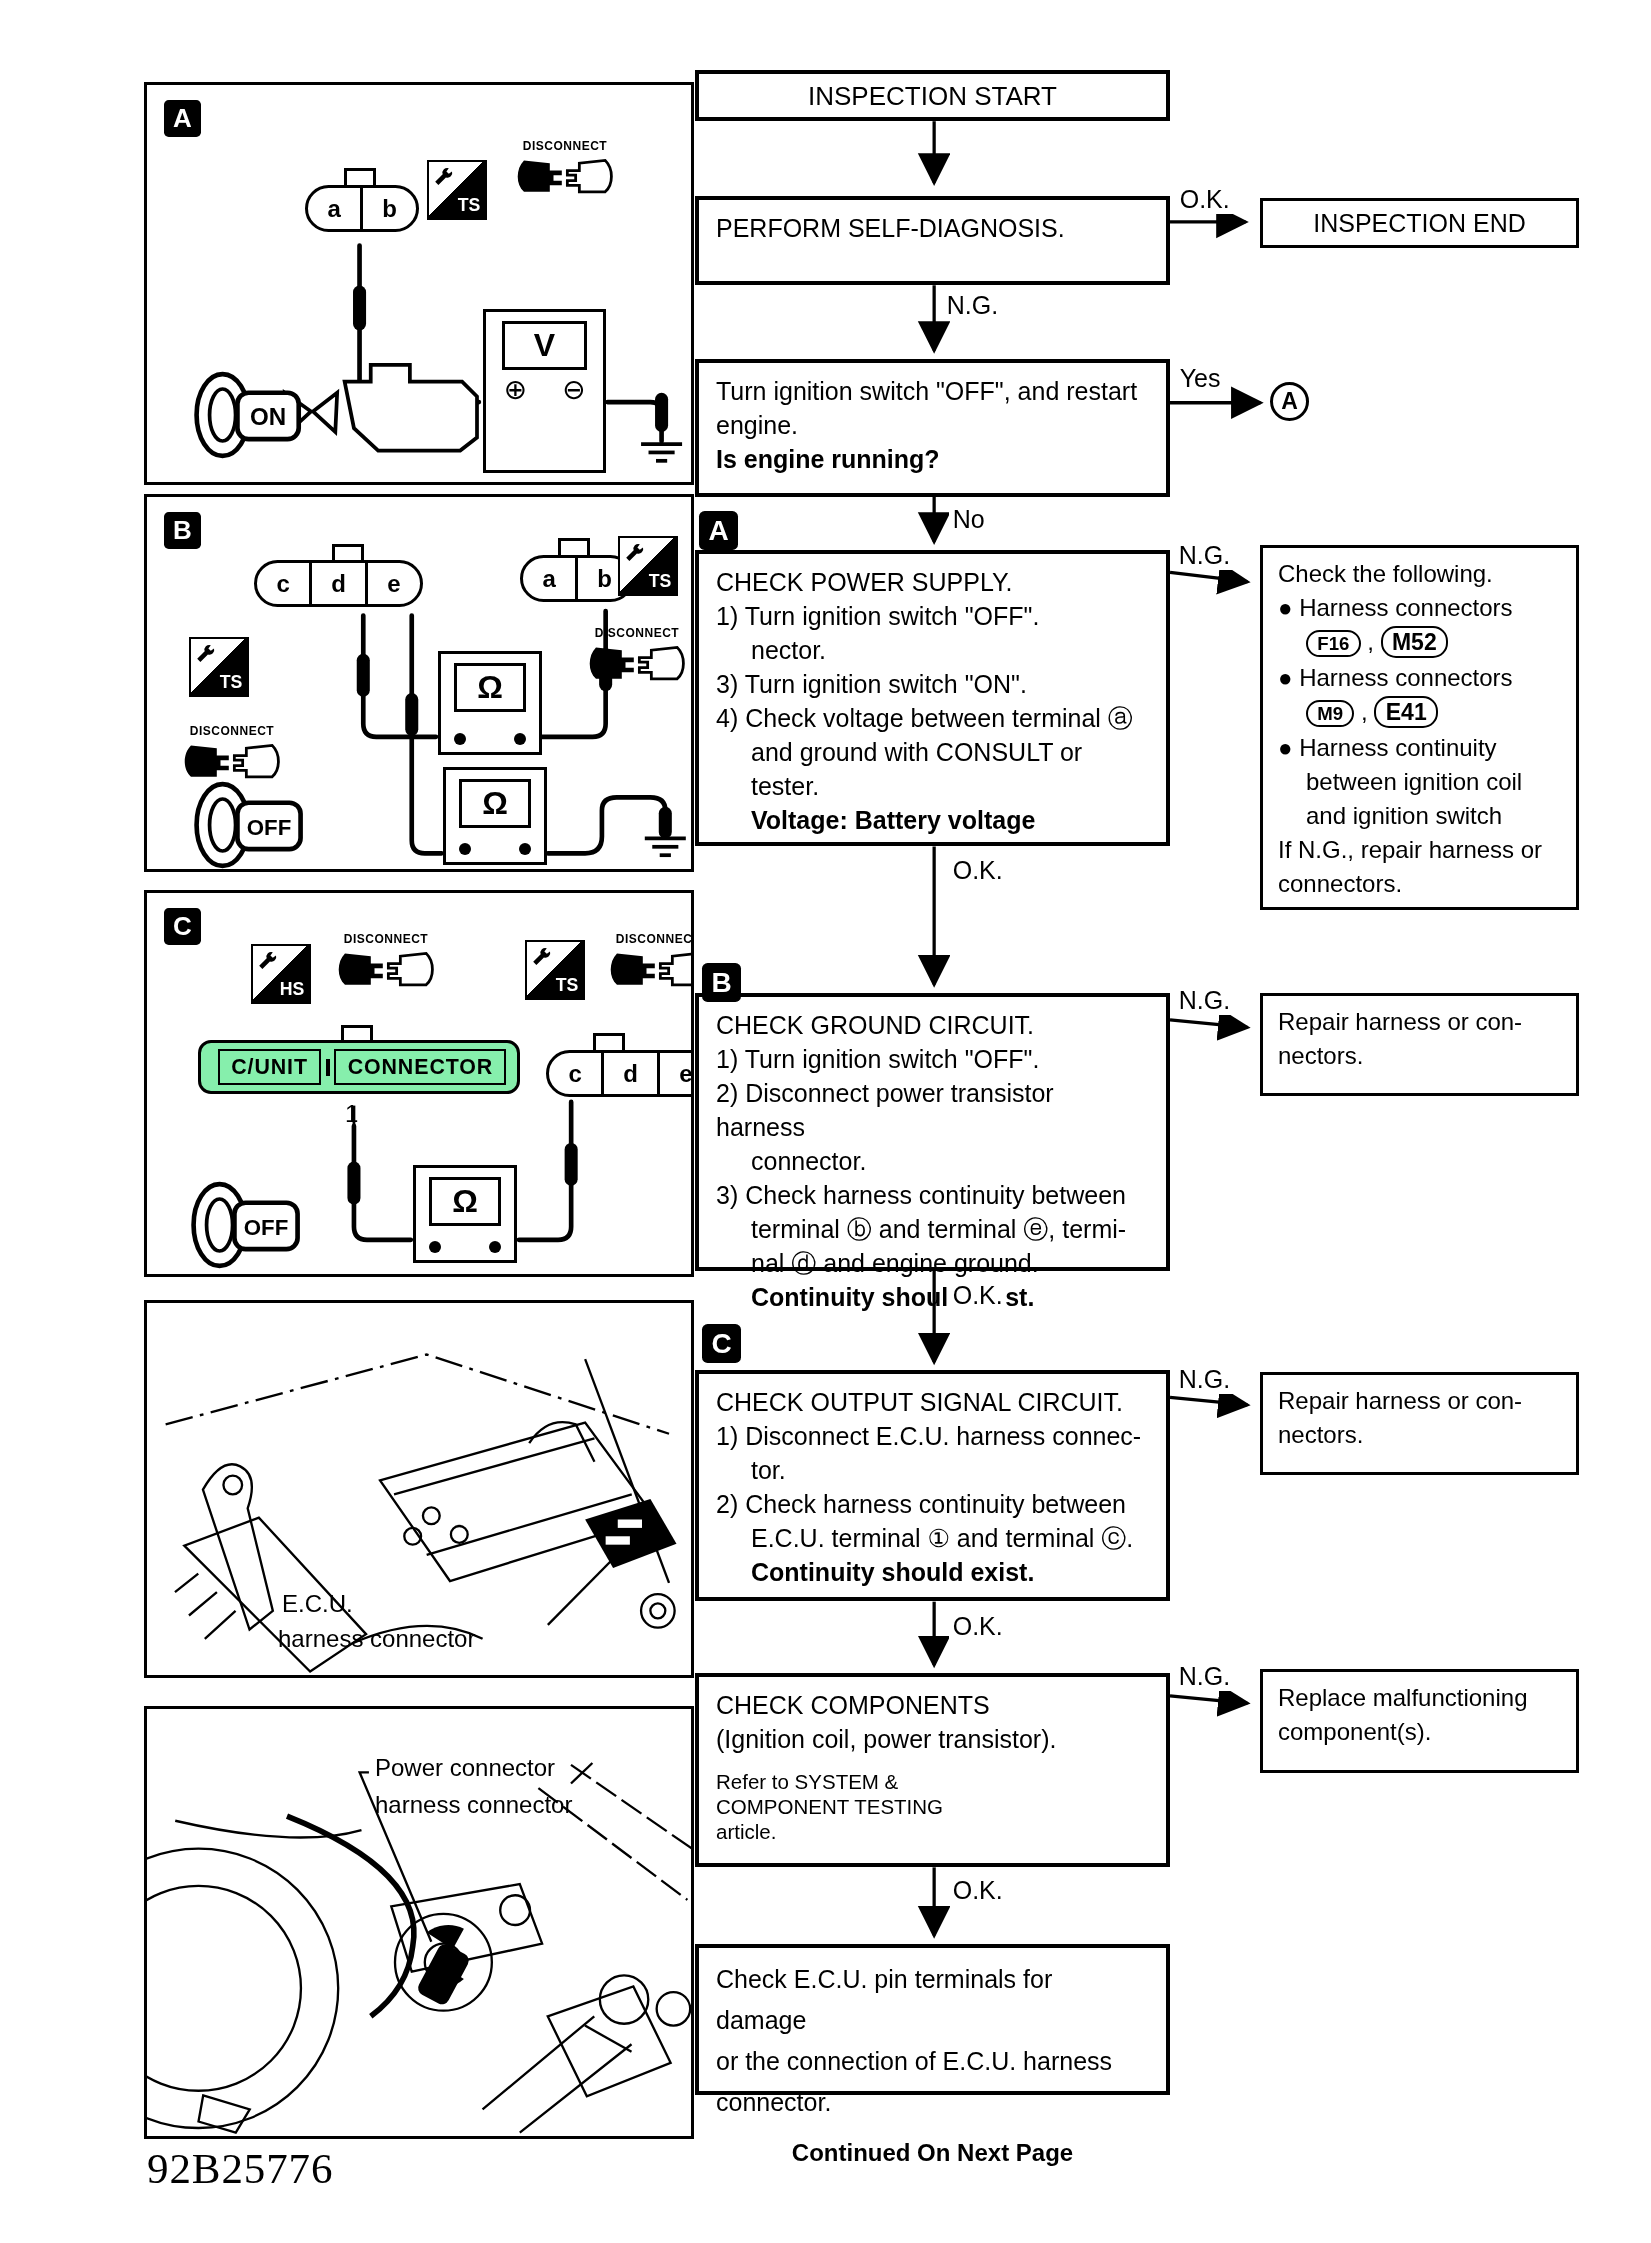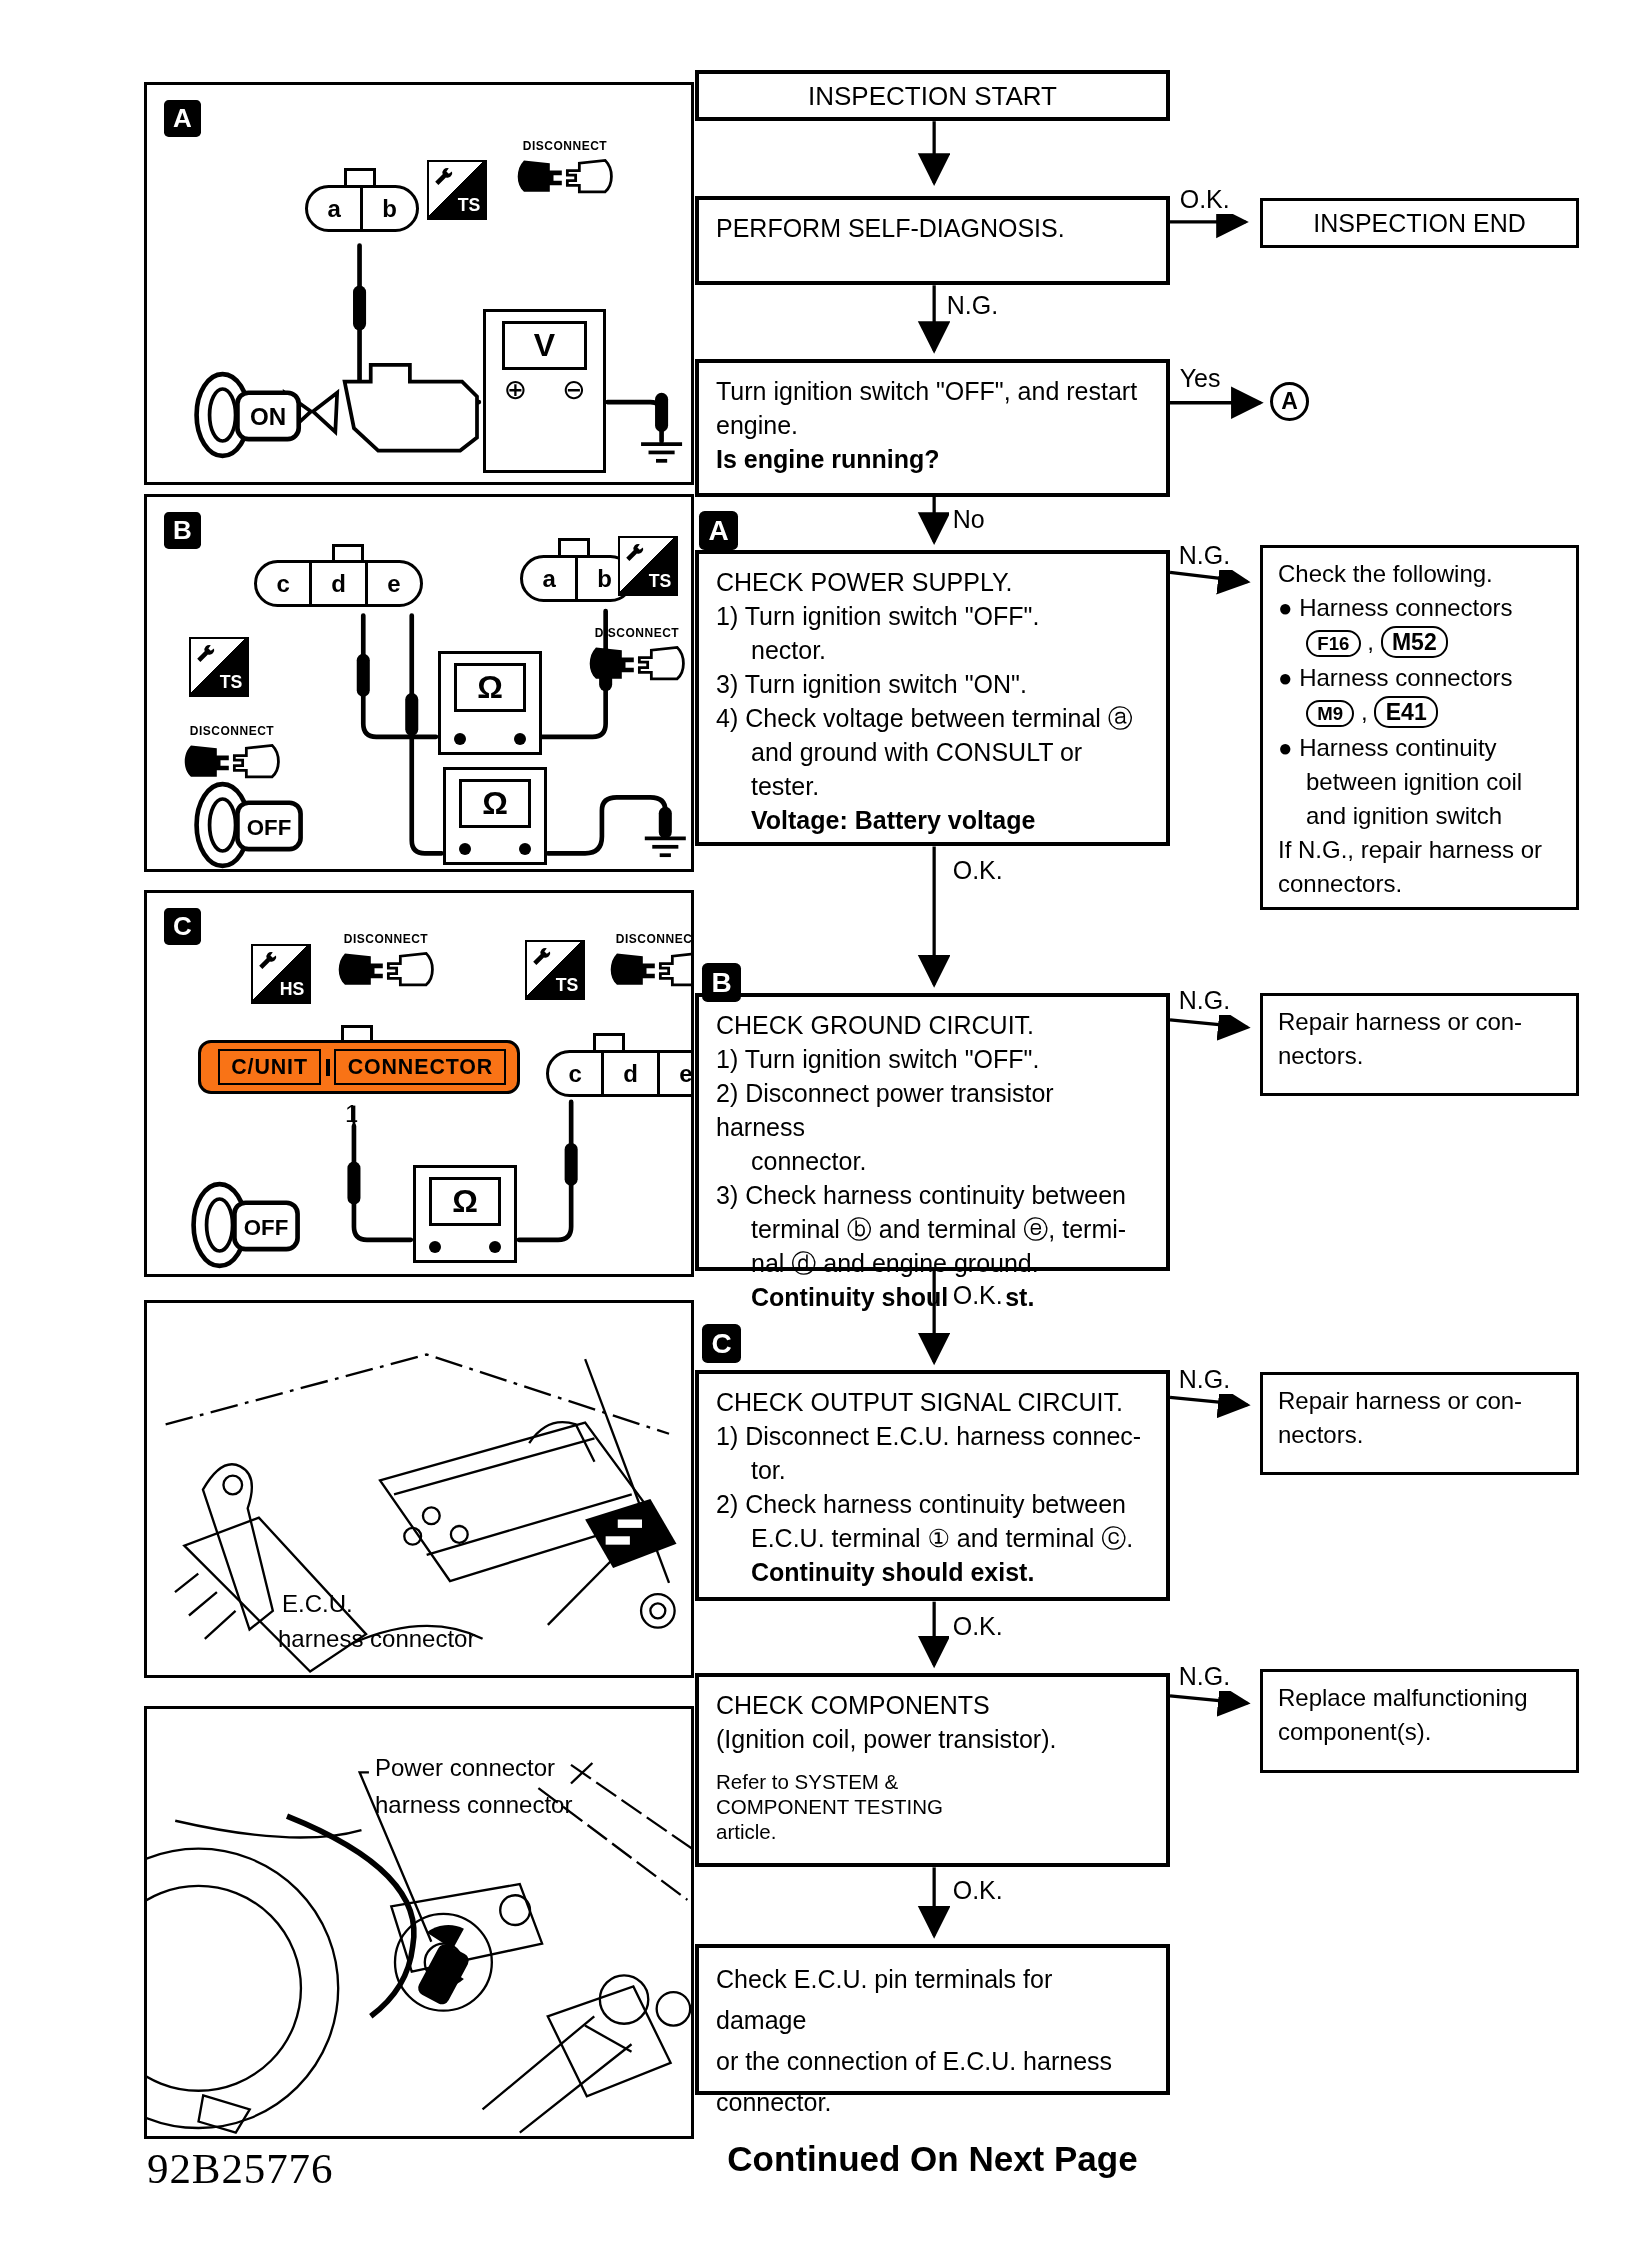--- a/index.html
+++ b/index.html
@@ -49,28 +49,28 @@
   .tsicon .ts-label { position:absolute; right:4.7px; bottom:1.9px; color:#fff; font-weight:700; font-size:17.7px; }
   .tsicon svg { position:absolute; left:2.8px; top:2.8px; }
   .disc { position:absolute; text-align:center; width:108px; }
   .disc-label { font-size:12px; font-weight:700; letter-spacing:0.5px; }
   .meter { position:absolute; border:3.7px solid #000; background:#fff; box-sizing:border-box; }
   .meter .display { margin:9.3px auto 3.7px; width:68%; border:3.7px solid #000; text-align:center;
                     font-weight:700; font-size:32px; line-height:43px; }
   .meter .probes { display:flex; justify-content:space-around; font-size:28px; line-height:32px; }
   .meter .dot { position:absolute; bottom:7.5px; width:12px; height:12px; border-radius:50%; background:#000; }
   .dot-l { left:13px; } .dot-r { right:13px; }
-  .cunit { position:absolute; border:3.7px solid #000; border-radius:13px; background:#f97316; display:flex;
+  .cunit { position:absolute; border:3.7px solid #000; border-radius:13px; background:#86efac; display:flex;
            align-items:center; padding:17px; box-sizing:border-box; }
   .cunit .ccell { border:2.8px solid #000; font-weight:700; font-size:21.4px; padding:3.7px 11.2px; letter-spacing:0.9px; }
   .cunit .csq { width:13px; height:13px; border:2.8px solid #000; margin:0 4.7px; }
   .pin-label { position:absolute; font-size:24px; font-weight:400; }
   .caption { position:absolute; font-size:24px; }
   
-  .continued { position:absolute; font-weight:700; font-size:35px; text-align:center; }
+  .continued { position:absolute; font-weight:700; font-size:24px; text-align:center; }
   .figcode { position:absolute; font-family:"Liberation Serif","DejaVu Serif",serif; font-size:43px; letter-spacing:0.9px; }
   .keyicon { position:absolute; }
 </style>
 </head>
 <body>
 
 <div class="page">
 
   <svg class="panel-svg" width="1652" height="2244" viewBox="0 0 1772 2407">
     <defs>

